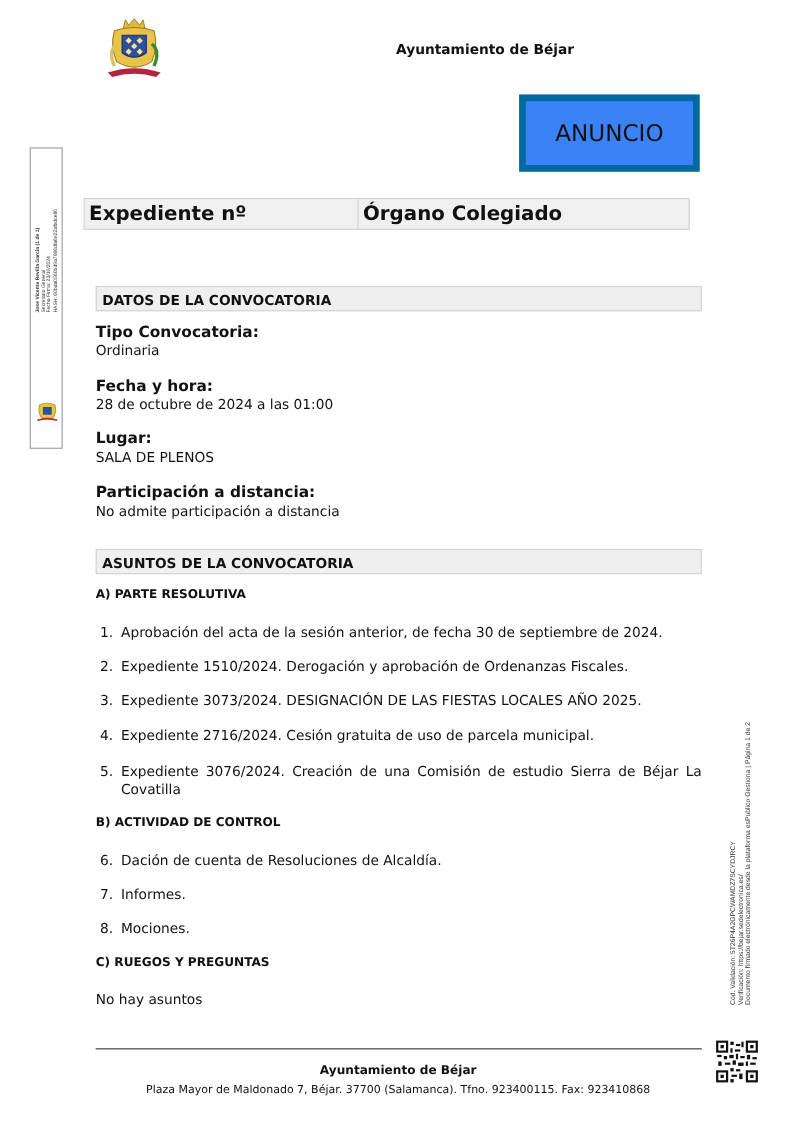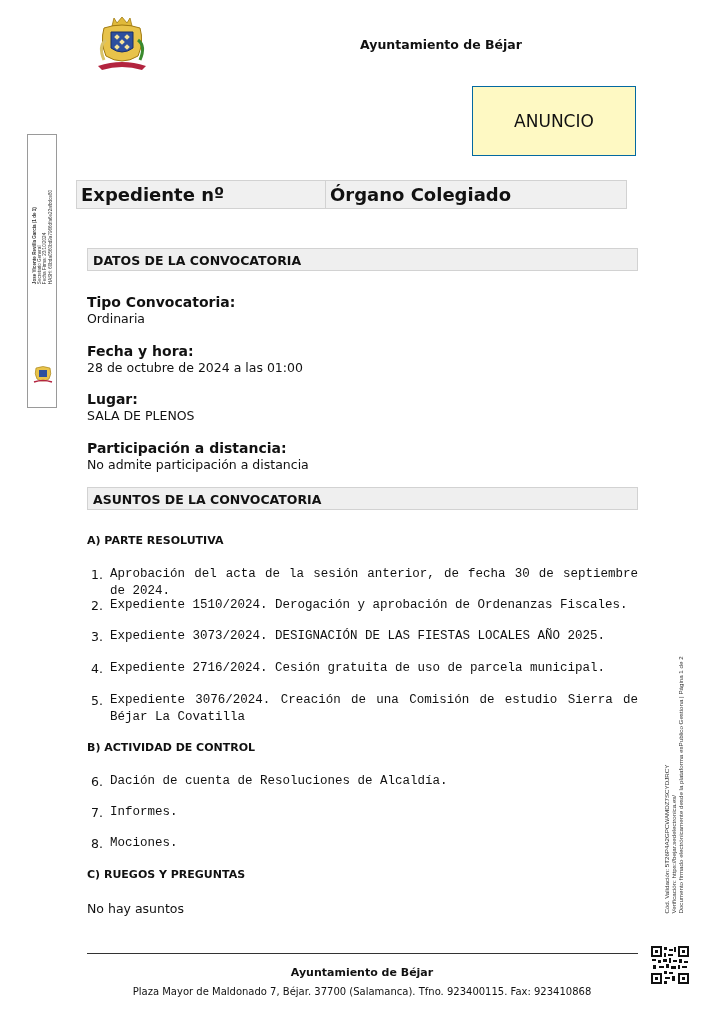--- a/index.html
+++ b/index.html
@@ -4,51 +4,51 @@
 <style>
   html, body { margin:0; padding:0; background:#ffffff; }
   body { width:724px; height:1024px; position:relative; overflow:hidden;
          font-family:"DejaVu Sans", sans-serif; color:#111; }
   .abs { position:absolute; }
 
   
   .logo { left:92px; top:14px; width:60px; height:62px; }
   .hdr-title { left:0; width:724px; top:37px; text-align:center; padding-left:158px; box-sizing:border-box;
                font-weight:bold; font-size:12.5px; }
-  .anuncio { left:472px; top:86px; width:164px; height:70px; background:#fef9c3;
-             border:1px solid #0369a1; box-sizing:border-box; display:flex;
-             align-items:center; justify-content:center; font-size:17px; color:#111; }
+  .anuncio { left:472px; top:86px; width:164px; height:70px; background:#3b82f6;
+             border:6px solid #0369a1; box-sizing:border-box; display:flex;
+             align-items:center; justify-content:center; font-size:21px; color:#111; }
 
   
   .stamp { left:27px; top:134px; width:30px; height:274px; border:1px solid #9a9a9a; box-sizing:border-box; }
   .stamp-text { position:absolute; left:1px; top:2px; width:26px; height:200px; }
   .stamp-text .rot { position:absolute; left:13px; top:100px; transform:translate(-50%,-50%) rotate(-90deg);
                      white-space:nowrap; font-family:"Liberation Sans", sans-serif; font-size:4.6px; line-height:5.2px; color:#333; }
   .stamp-logo { position:absolute; left:4px; top:228px; width:22px; height:22px; }
 
   
   .valid { left:652px; top:630px; width:44px; height:310px; }
   .valid .rot { position:absolute; left:22px; top:155px; transform:translate(-50%,-50%) rotate(-90deg);
                 white-space:nowrap; font-family:"Liberation Sans", sans-serif; font-size:6.2px; line-height:7.2px; color:#333; }
   .qr { left:650px; top:945px; width:40px; height:40px; }
 
   
   .tbl { left:76px; top:180px; width:551px; border-collapse:collapse; font-size:18px; }
   .tbl td { border:1px solid #d2d2d2; padding:3px 4px; height:16px; }
   .tbl .th { background:#f0f0f0; font-weight:bold; }
   .bar { left:87px; width:551px; height:23px; background:#efefef; border:1px solid #d2d2d2; box-sizing:border-box;
-         font-weight:bold; font-size:12.5px; padding:4px 5px; }
+         font-weight:bold; font-size:12.5px; padding:4px 5px;margin-top:12px; }
 
   .lbl { left:87px; font-weight:bold; font-size:14px; }
   .val { left:87px; font-size:12.5px; }
 
   .section { left:87px; font-weight:bold; font-size:11px; }
   .item { left:91px; width:547px; font-size:12.5px; display:flex; line-height:17px; }
   .item .num { width:19px; flex:none; }
-  .item .txt { flex:1; text-align:justify;font-family:Liberation Mono, monospace; }
+  .item .txt { flex:1; text-align:justify; }
 
   .rule { left:87px; top:953px; width:551px; height:1px; background:#333; }
   .foot1 { left:0; width:724px; top:966px; text-align:center; font-weight:bold; font-size:11px; }
   .foot2 { left:0; width:724px; top:986px; text-align:center; font-size:10px; }
 </style>
 </head>
 <body>
 
 <div class="abs logo">
   <svg width="60" height="62" viewBox="0 0 60 62">

